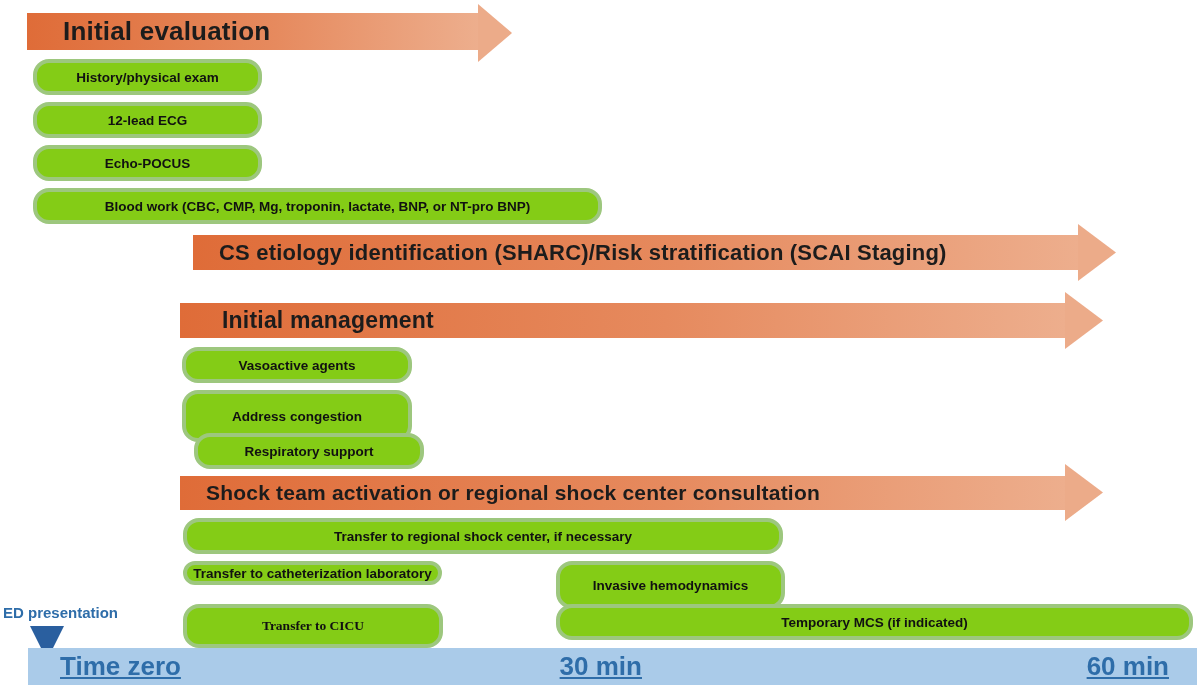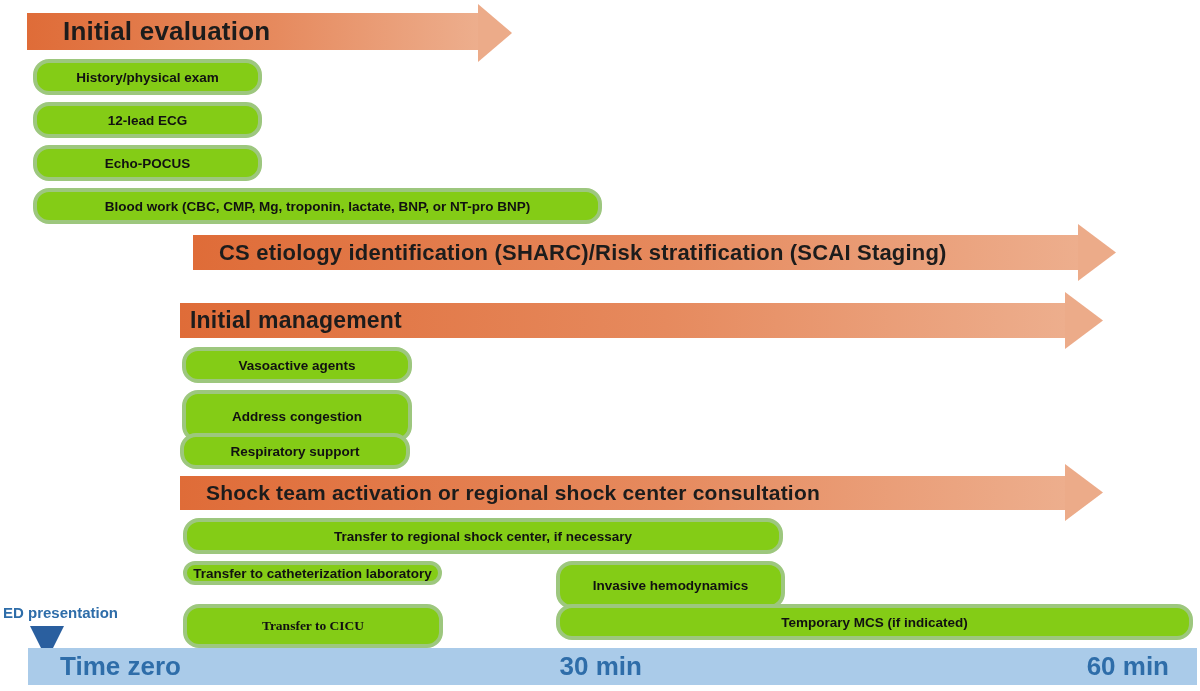--- a/index.html
+++ b/index.html
@@ -33,21 +33,21 @@
   .arrow1 .body span{font-size:26px;padding-left:36px;}
   .arrow1 .head{width:34px;}
 
   .arrow2{left:180px;top:224px;width:923px;height:57px;margin-left:13px;}
   .arrow2 .body{top:11px;height:35px;right:38px;}
   .arrow2 .body span{font-size:22px;padding-left:26px;}
   .arrow2 .head{width:38px;}
 
   .arrow3{left:180px;top:292px;width:923px;height:57px;}
   .arrow3 .body{top:11px;height:35px;right:38px;}
-  .arrow3 .body span{font-size:23px;padding-left:10px;}
+  .arrow3 .body span{font-size:23px;padding-left:42px;}
   .arrow3 .head{width:38px;}
 
   .arrow4{left:180px;top:464px;width:923px;height:57px;}
   .arrow4 .body{top:12px;height:34px;right:38px;}
   .arrow4 .body span{font-size:21px;padding-left:26px;}
   .arrow4 .head{width:38px;}
 
   
   .gbox{
     position:absolute;box-sizing:border-box;
@@ -56,35 +56,35 @@
     display:flex;align-items:center;justify-content:center;
     font-size:13.5px;font-weight:700;color:#111111;
     text-align:center;white-space:nowrap;
   }
   .b-history    {left:33px; top:59px;  width:229px;height:36px;}
   .b-ecg        {left:33px; top:102px; width:229px;height:36px;}
   .b-echo       {left:33px; top:145px; width:229px;height:36px;}
   .b-blood      {left:33px; top:188px; width:569px;height:36px;}
   .b-vaso       {left:182px;top:347px; width:230px;height:36px;}
   .b-congestion {left:182px;top:390px; width:230px;height:52px;}
-  .b-resp       {left:180px;top:433px; width:230px;height:36px;}
+  .b-resp       {left:194px;top:433px; width:230px;height:36px;}
   .b-regional   {left:183px;top:518px; width:600px;height:36px;}
   .b-cath       {left:183px;top:561px; width:259px;height:24px;}
   .b-invasive   {left:556px;top:561px; width:229px;height:48px;}
   .b-cicu       {left:183px;top:604px; width:260px;height:44px;font-family:Liberation Serif, serif;}
   .b-mcs        {left:556px;top:604px; width:637px;height:36px;text-align:center;}
 
   
   .timeline{
     position:absolute;left:28px;top:648px;width:1169px;height:37px;
     background:#aacbe9;
   }
   .tick{
     position:absolute;top:0;height:37px;display:flex;align-items:center;
-    font-weight:700;color:#2e6da9;font-size:26px;white-space:nowrap;
+    font-weight:700;color:#2e6da9;font-size:26px;white-space:nowrap;text-decoration:underline;
   }
   .tick-zero{left:32px;}
   .tick-30{left:49%;transform:translateX(-50%);}
   .tick-60{right:28px;}
 
   .ed-label{
     position:absolute;left:3px;top:604px;
     font-weight:700;font-size:15px;color:#2e6da9;white-space:nowrap;
   }
   .ed-triangle{

